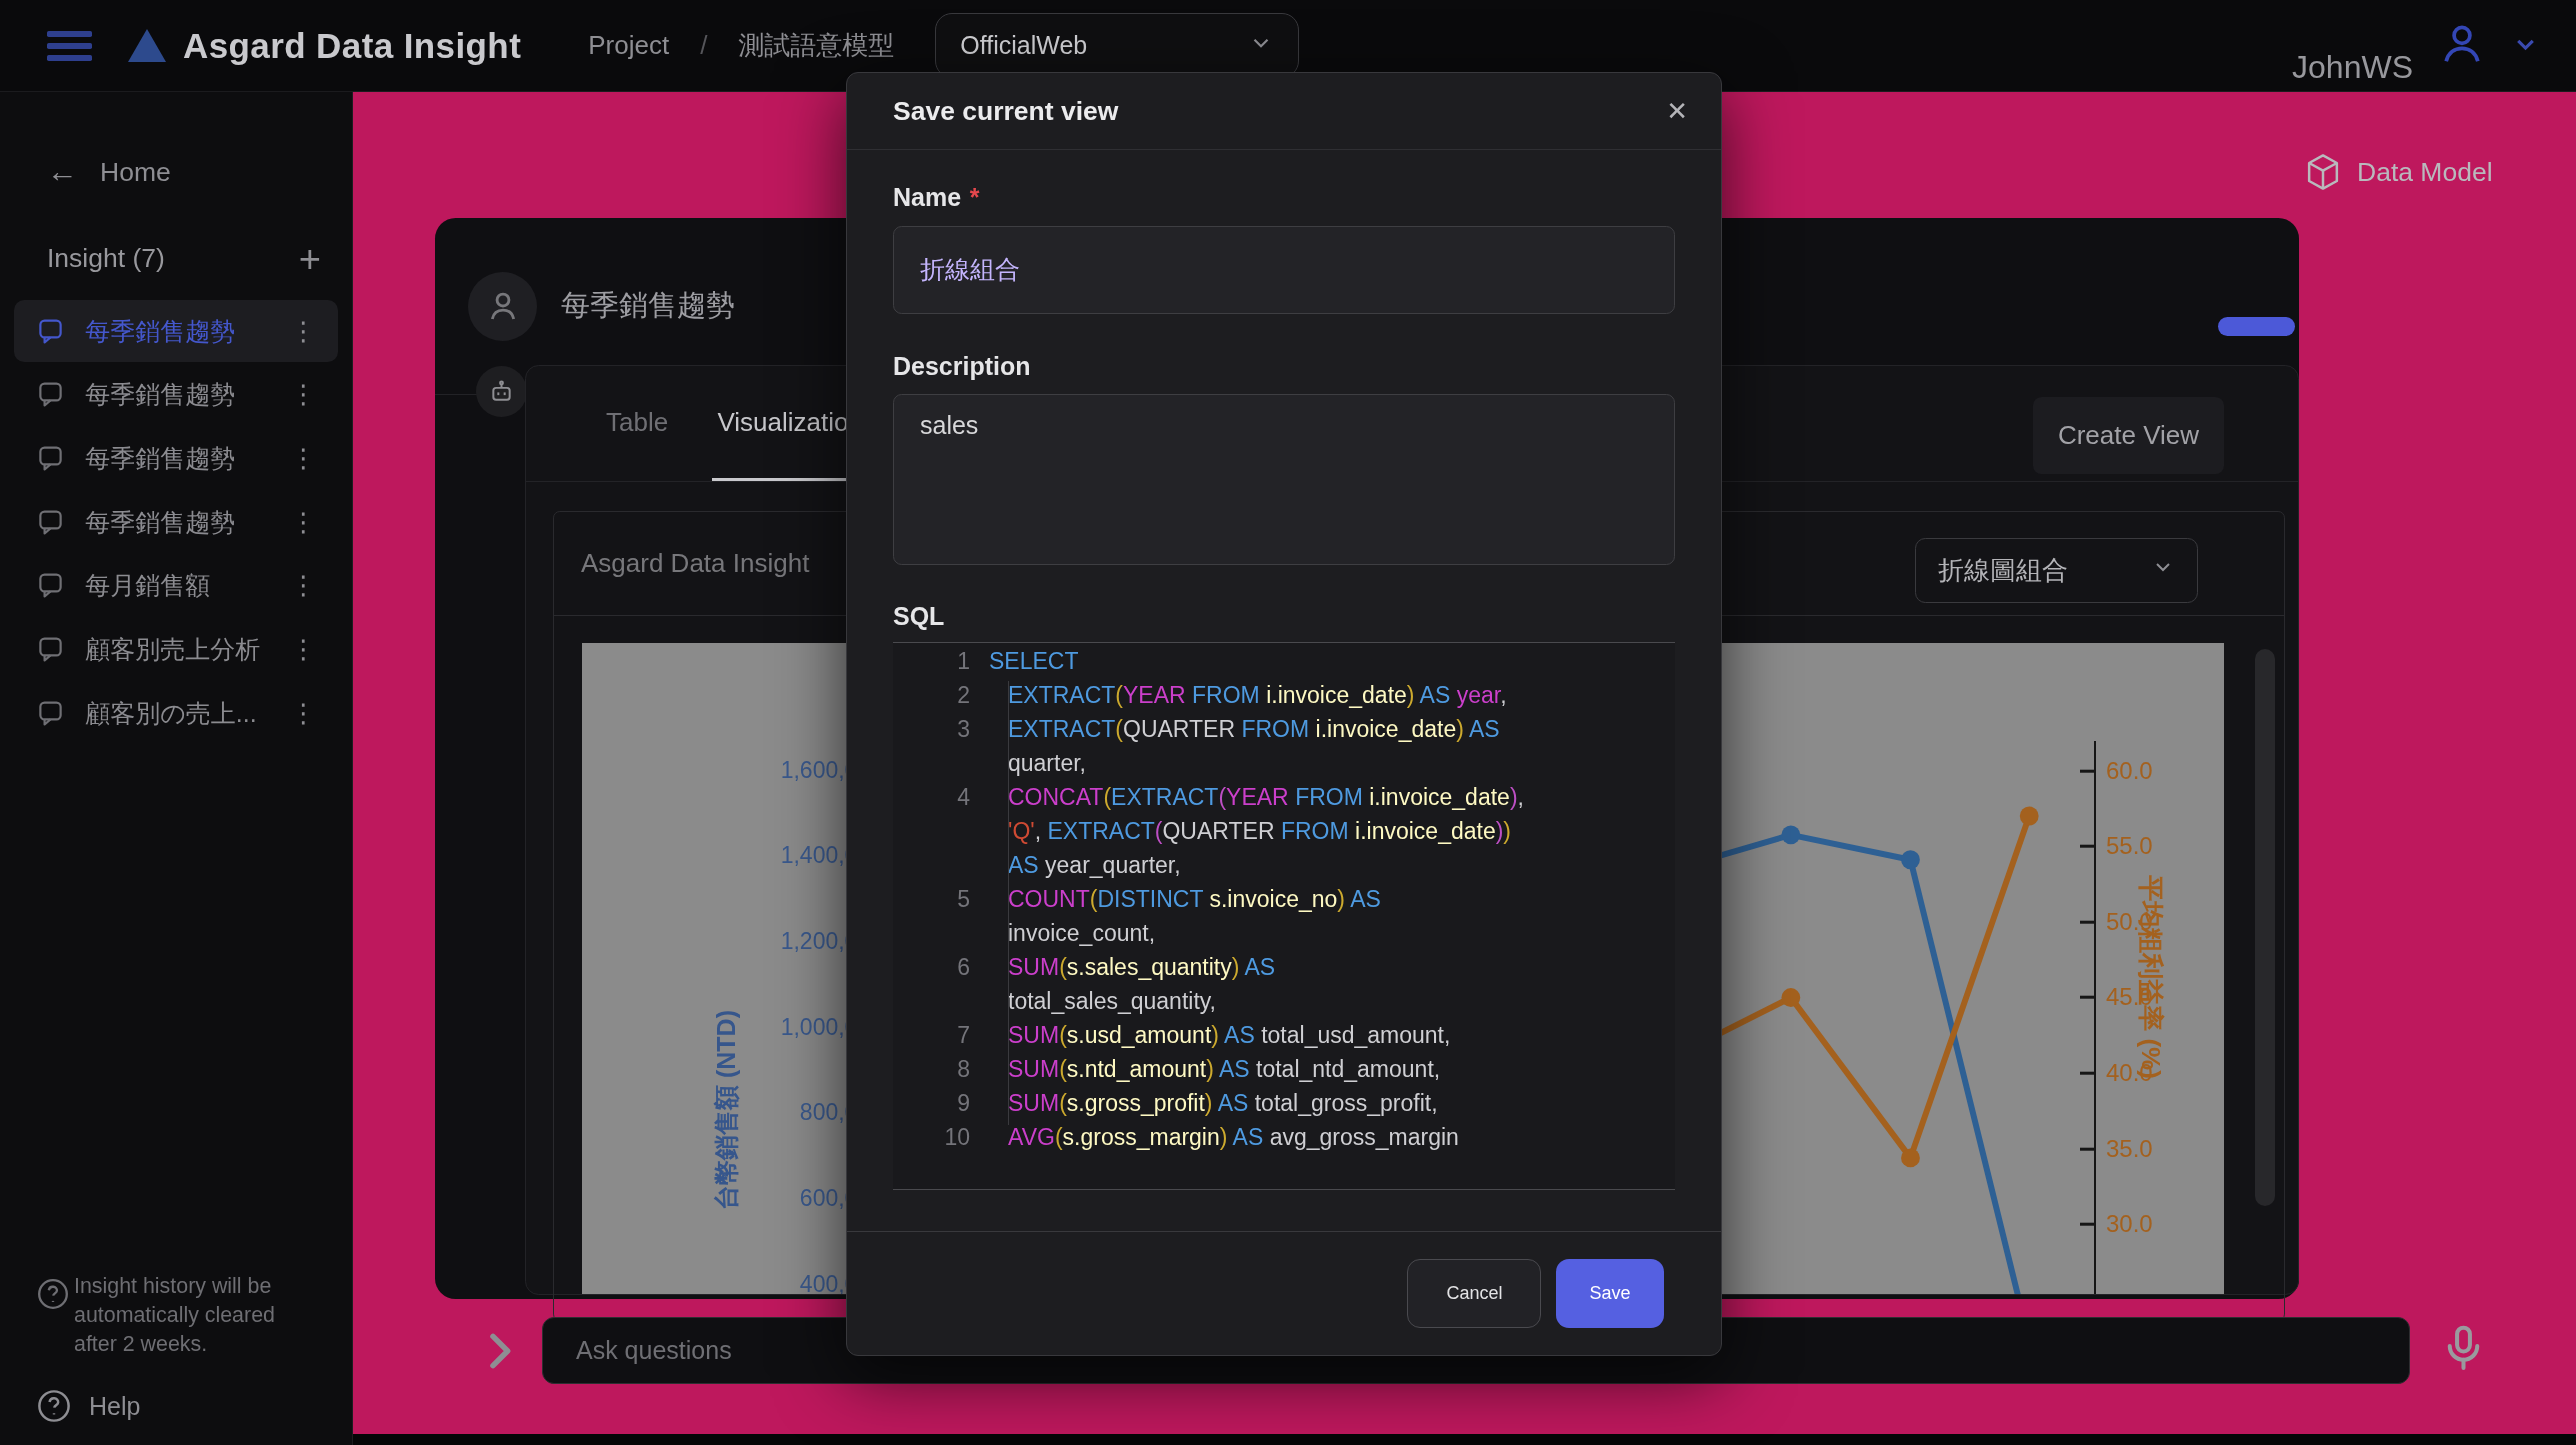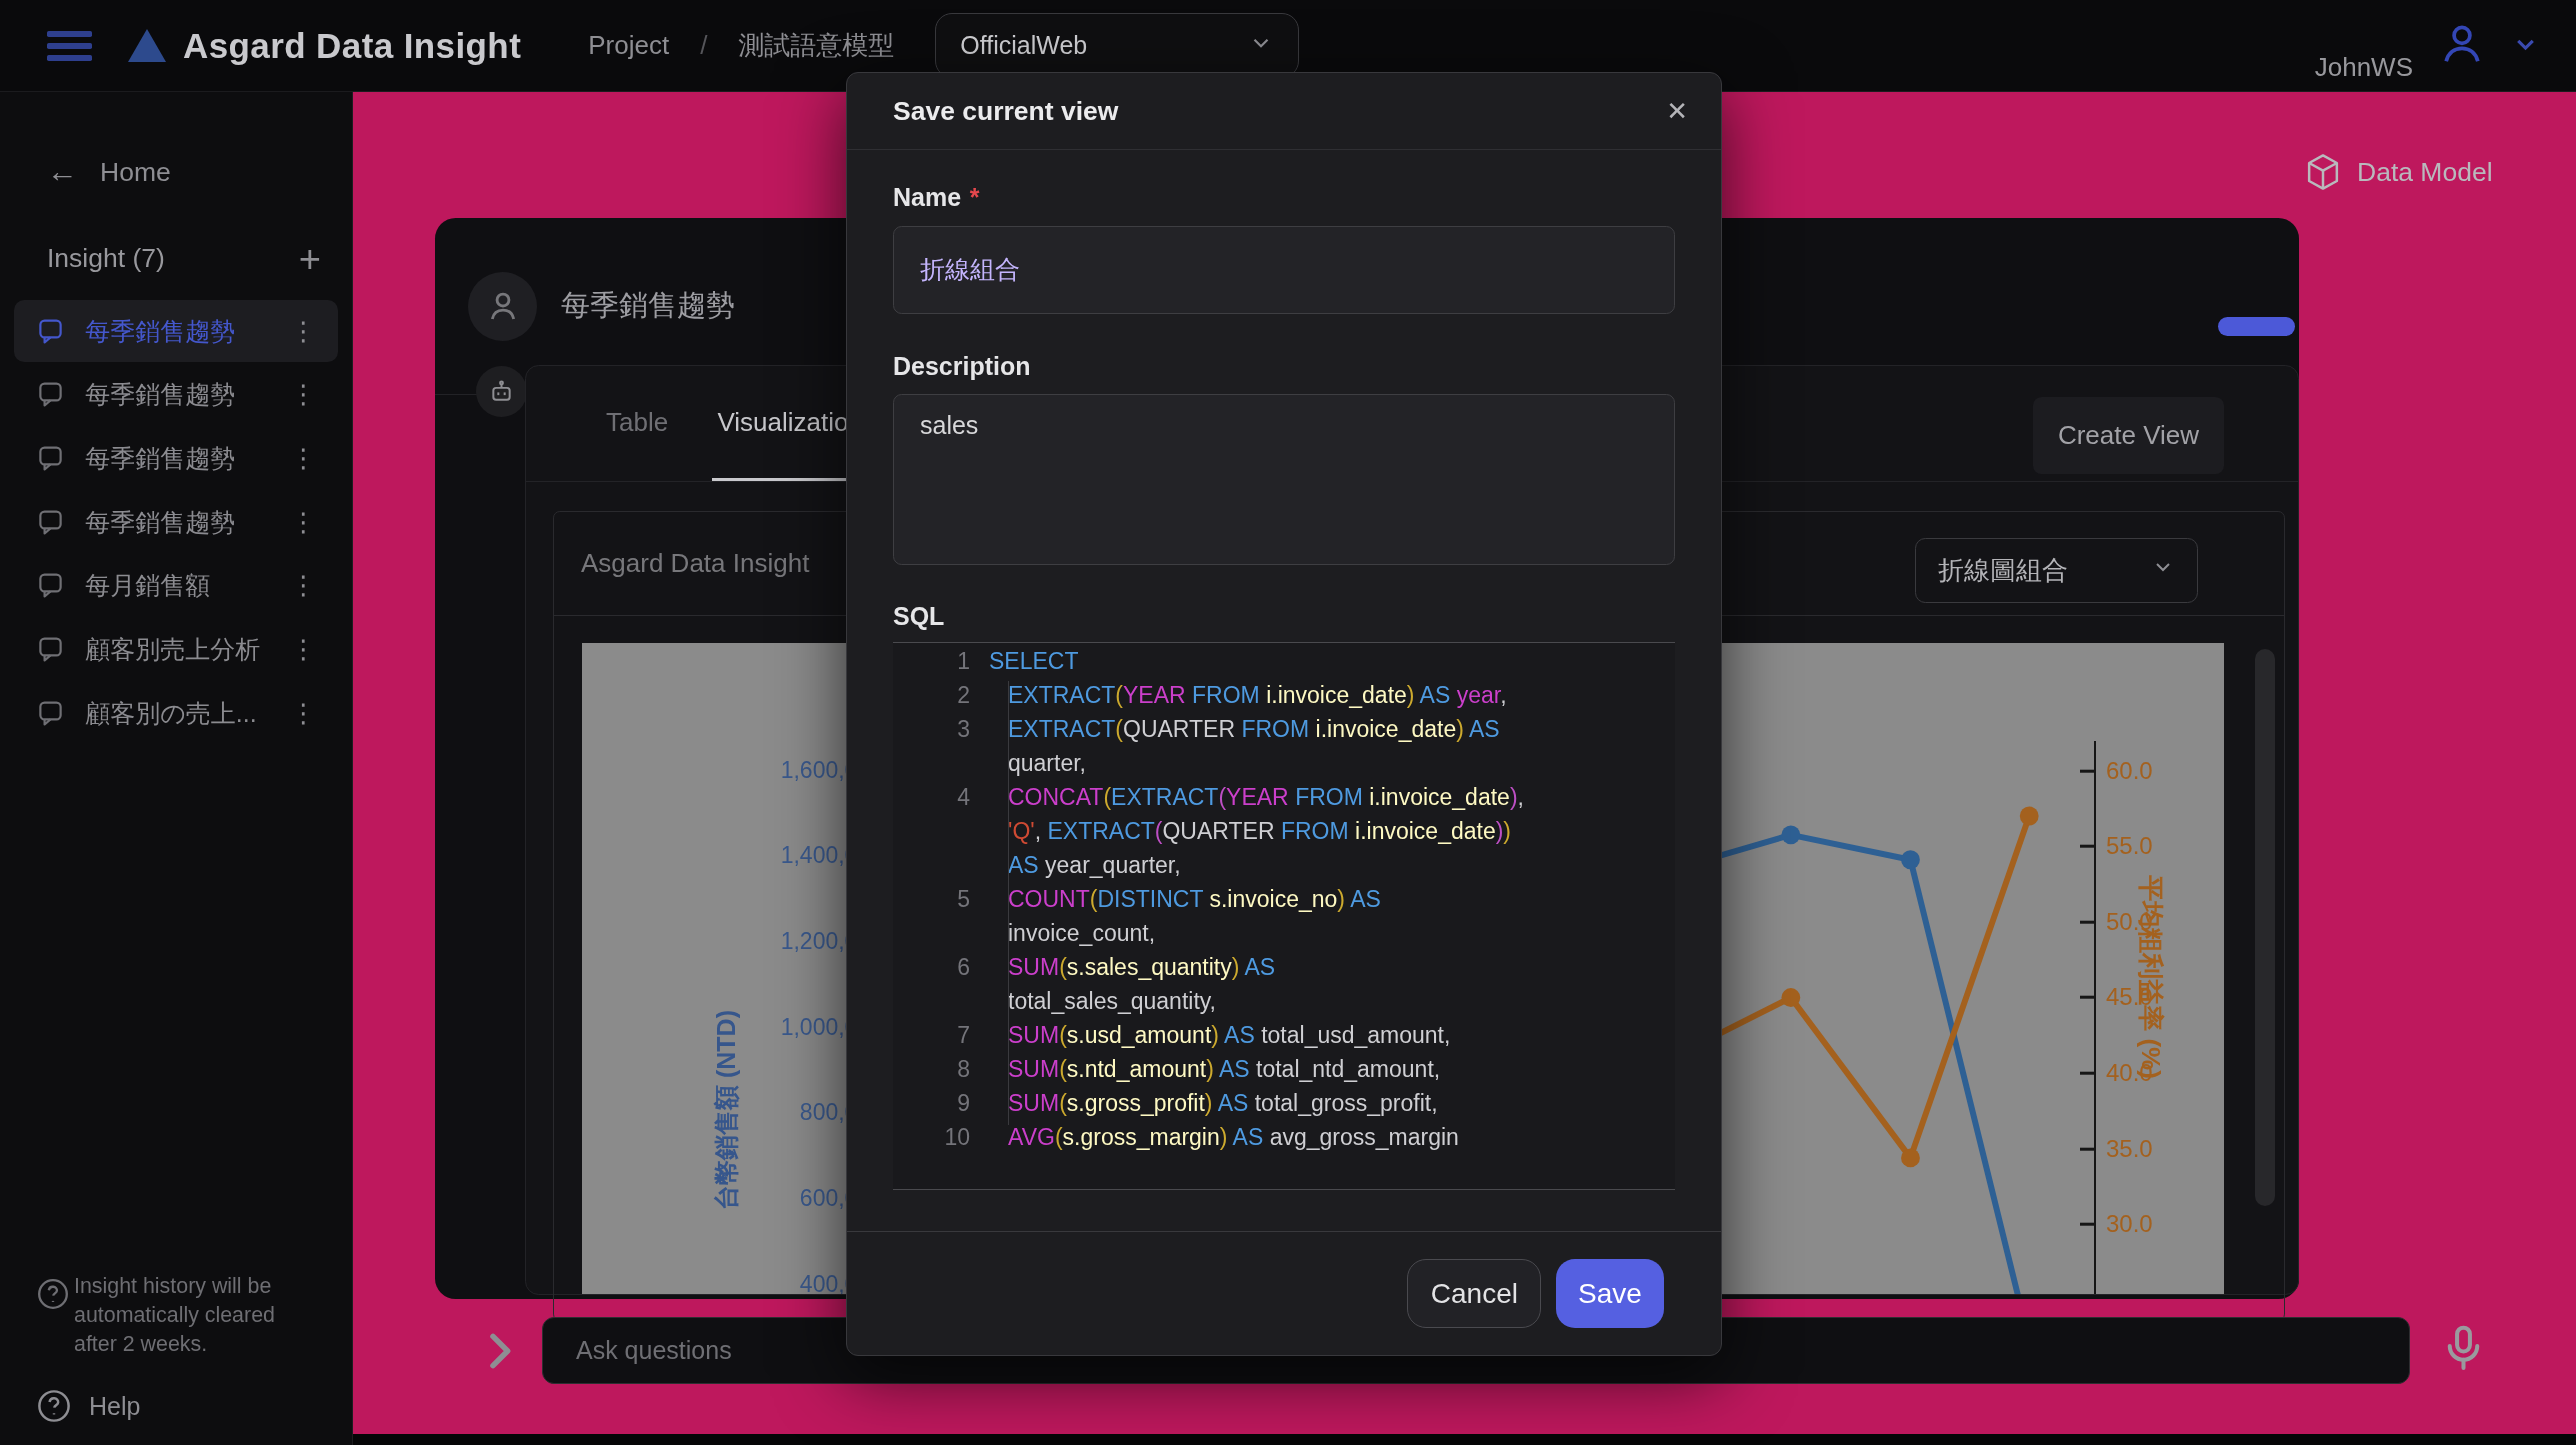--- a/index.html
+++ b/index.html
@@ -12,21 +12,21 @@
   .burger div { height:6px; background:#2e3f8e; border-radius:1.7px; margin:6px 0; }
   .logo-tri { width:0; height:0; border-left:19px solid transparent; border-right:19px solid transparent;
     border-bottom:33px solid #2d4a8d; margin-left:36px; }
   .app-title { color:#c9c9cd; font-size:35px; font-weight:bold; margin-left:17px; letter-spacing:0.4px; }
   .crumb { display:flex; align-items:center; gap:31px; margin-left:67px; font-size:26px; color:#8e8e93; }
   .crumb .sep { color:#55555a; }
   .ws-select { margin-left:41px; width:364px; height:65px; border:0.9px solid #39393d; border-radius:17px;
     background:#0f0f11; display:flex; align-items:center; padding:0 24px; color:#cfcfd3; font-size:25px; cursor:pointer; }
   .ws-select .chev { margin-left:auto; color:#8e8e93; }
   .hdr-right { margin-left:auto; margin-right:36px; display:flex; align-items:center; gap:26px; }
-  .user-name { color:#98989d; font-size:26px;margin-top:43px; }
+  .user-name { color:#98989d; font-size:32px;margin-top:43px; }
   
   .side { position:absolute; left:0; top:92px; width:353px; height:1354px; background:#0d0d0f;
     border-right:0.9px solid #1d1d20; z-index:4; }
   .home-row { display:flex; align-items:center; gap:22px; color:#8e8e93; font-size:26.5px;
     margin:62px 0 0 47px; cursor:pointer; }
   .home-arrow { font-size:31px; }
   .ins-row { display:flex; align-items:center; margin:53px 31px 0 47px; color:#98989d; font-size:26.5px; }
   .plus { margin-left:auto; font-size:38px; font-weight:300; color:#8e8e93; cursor:pointer; line-height:26px; }
   .s-list { margin-top:26px; }
   .s-item { display:flex; align-items:center; gap:20.6px; height:62px; margin:1.7px 13.7px; padding:0 22px;
@@ -105,21 +105,21 @@
   .guide { position:absolute; left:115px; top:38px; height:444px; width:0.9px; background:#3a3a3e; }
   .cl { display:flex; height:34px; line-height:34px; font-size:23px; white-space:pre; }
   .ln { flex:0 0 77px; text-align:right; color:#74747a; }
   .code { padding-left:19px; color:#cfcfd3; }
   .ind .code { padding-left:38px; }
   .t-kw { color:#4e9ae0; } .t-mg { color:#cb3fcb; } .t-p1 { color:#cdaa2e; }
   .t-p2 { color:#bd4fc4; } .t-st { color:#cf4a33; } .t-id { color:#fef9c3; } .t-pl { color:#cfcfd3; }
   .mt-viz { margin-top:13.7px; }
   .m-foot { position:absolute; left:0; bottom:0; width:100%; height:124px; border-top:0.9px solid #39393d;
     display:flex; align-items:center; justify-content:flex-end; gap:14.6px; padding-right:57px; }
-  .btn { height:69px; border-radius:19px; font-size:28px; display:flex; align-items:center; justify-content:center; cursor:pointer; }
+  .btn { height:69px; border-radius:13px; font-size:18px; display:flex; align-items:center; justify-content:center; cursor:pointer; }
   .btn-cancel { width:134px; background:#222226; border:0.9px solid #4a4a4f; color:#e3e3e5; }
   .btn-save { width:108px; background:#5560e1; color:#ffffff; }
   
   .ct-select { position:absolute; right:86px; top:26px; width:283px; height:65px; border:0.9px solid #3a3a3e;
     border-radius:10.3px; display:flex; align-items:center; padding:0 22px; color:#b4b4b8; font-size:26px; cursor:pointer; }
   .ct-select .chev { margin-left:auto; color:#8e8e93; }
   svg.stroke-ic { fill:none; stroke:currentColor; }
 </style>
 </head>
 <body>

